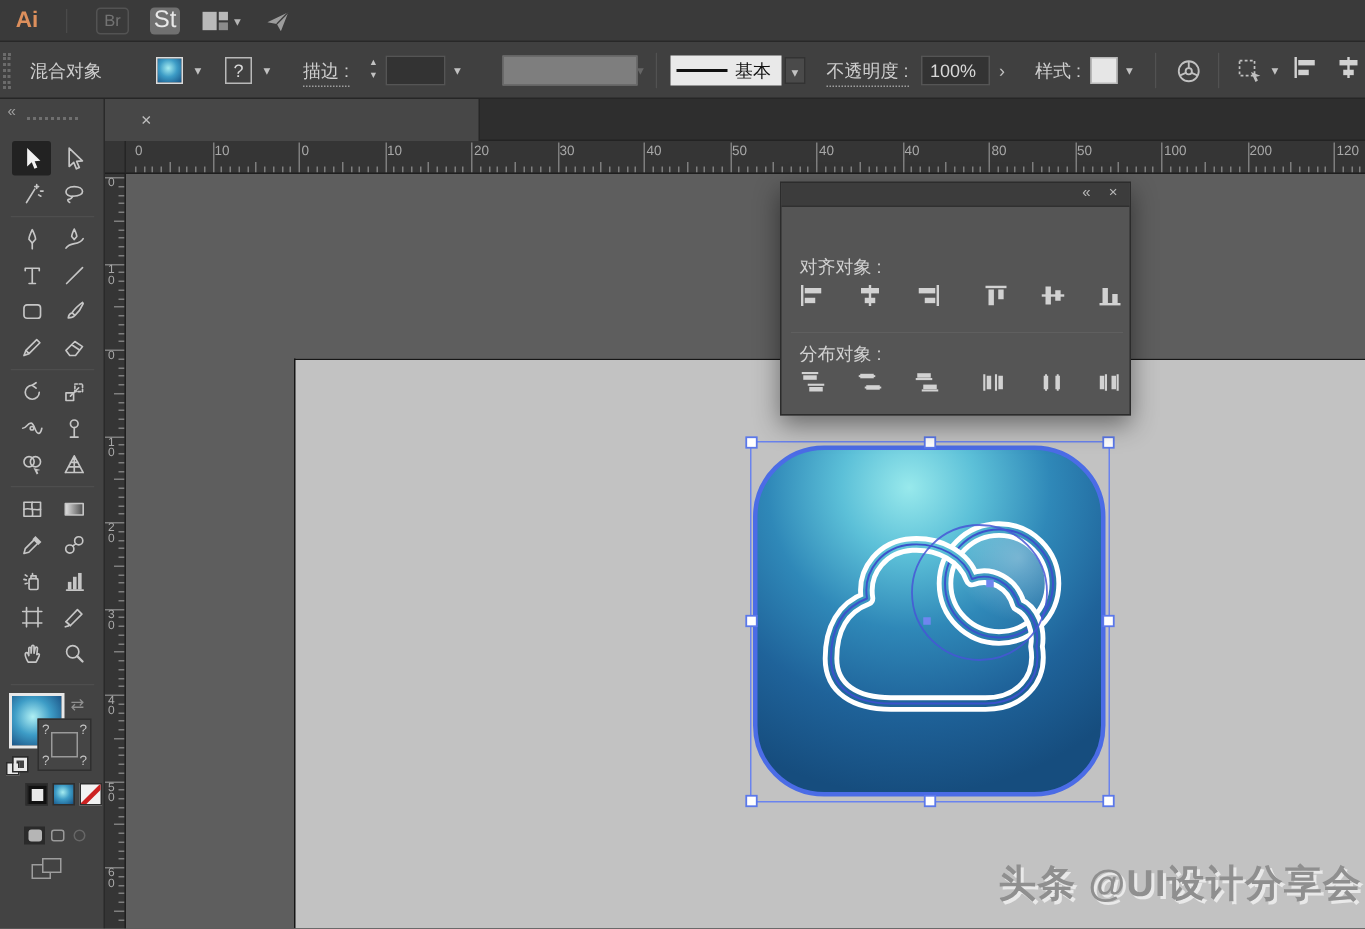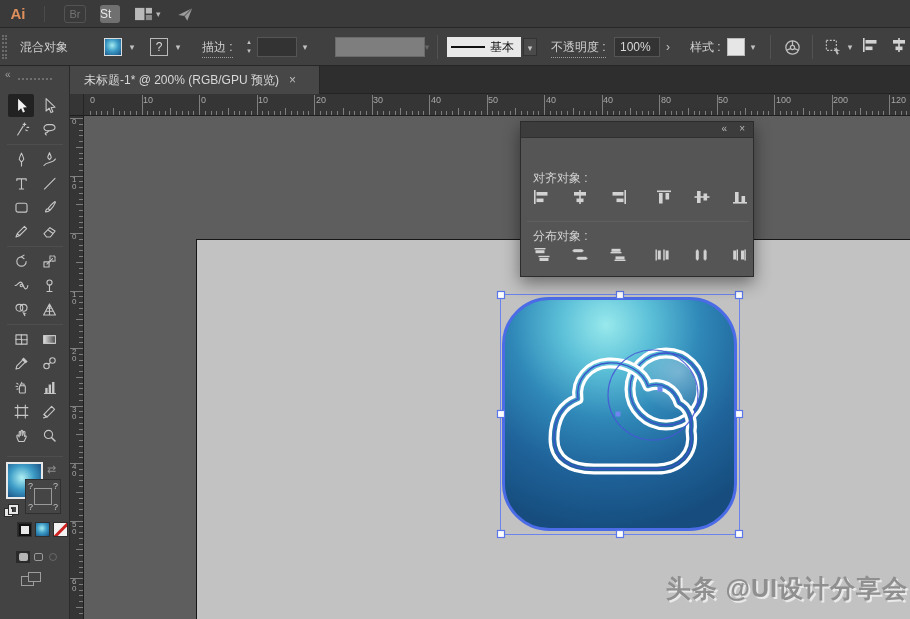--- a/index.html
+++ b/index.html
@@ -6,21 +6,21 @@
   html,body{width:910px;height:619px;overflow:hidden}
   body{position:relative;background:#5e5e5e;font-family:"Liberation Sans",sans-serif;color:#d6d6d6;-webkit-font-smoothing:antialiased}
   .abs{position:absolute}
   
   #menubar{left:0;top:0;width:910px;height:28px;background:#3a3a3a;border-bottom:1px solid #282828;display:flex;align-items:center}
   #ai-logo{width:36px;text-align:center;font-size:15px;font-weight:bold;color:#dd8f5c}
   .mi{font-size:12.5px;color:#dcdcdc;padding:0 10px;line-height:27px;cursor:default}
   #menubar-sep{width:1px;height:16px;background:#2c2c2c;border-right:1px solid #4a4a4a;margin:0 12px 0 8px}
   .mb-ic{margin:0 7px;display:flex;align-items:center}
   #br-icon{width:22px;height:18px;border:1px solid #5c5c5c;border-radius:3px;color:#868686;font-size:11px;text-align:center;line-height:16px;opacity:.75}
-  #st-icon{width:20px;height:18px;background:#707070;border-radius:3px;color:#e8e8e8;font-size:12px;text-align:left;line-height:18px}
+  #st-icon{width:20px;height:18px;background:#707070;border-radius:3px;color:#e8e8e8;font-size:16px;text-align:center;line-height:18px}
   .caret{font-size:9px;color:#b5b5b5;margin-left:3px}
   
   #controlbar{left:0;top:28px;width:910px;height:38px;background:#404040;border-bottom:1px solid #262626}
   #controlbar .grip{left:2px;top:7px;width:5px;height:24px;border-left:2px dotted #6b6b6b;border-right:2px dotted #6b6b6b}
   .cb-label{font-size:12px;color:#cfcfcf;line-height:20px;top:9px}
   .cb-link{border-bottom:1px dotted #9d9d9d}
   .swatch{top:10px;width:18px;height:18px;border:1px solid #b9b9b9}
   .grad-mini{background:radial-gradient(circle at 45% 40%, #a5ecf0 0%, #3d9cc6 45%, #165184 100%)}
   .caret-d{top:10px;width:14px;height:18px;font-size:9px;color:#c2c2c2;text-align:center;line-height:18px}
   .box{top:9px;height:20px;background:#333;border:1px solid #555;font-size:12px;color:#d8d8d8;line-height:18px;padding:0 5px}
@@ -168,21 +168,20 @@
       <span class="ap-ic"><svg viewBox="0 0 20 16" width="20" height="16" fill="#d2d2d2">
           <rect x="4" y="3" width="12" height="3.6"></rect>
           <rect x="6.5" y="9.5" width="7" height="3.6"></rect>
           <rect x="9.2" y="1" width="1.6" height="14"></rect>
         </svg></span>
     </div>
 </div>
 
 <div id="tabrow" class="abs">
   <div id="doc-tab">
-    <span>未标题-1* @ 200% (RGB/GPU 预览)</span>
     <span class="x">×</span>
   </div>
 </div>
 
 <div id="toolbar" class="abs">
   <div id="tb-collapse">«</div>
   <div id="tb-grip"></div>
   <div id="tools-host">
       <div class="tb-sep" style="top: 78px;"></div>
       <div class="tb-sep" style="top: 180px;"></div>

